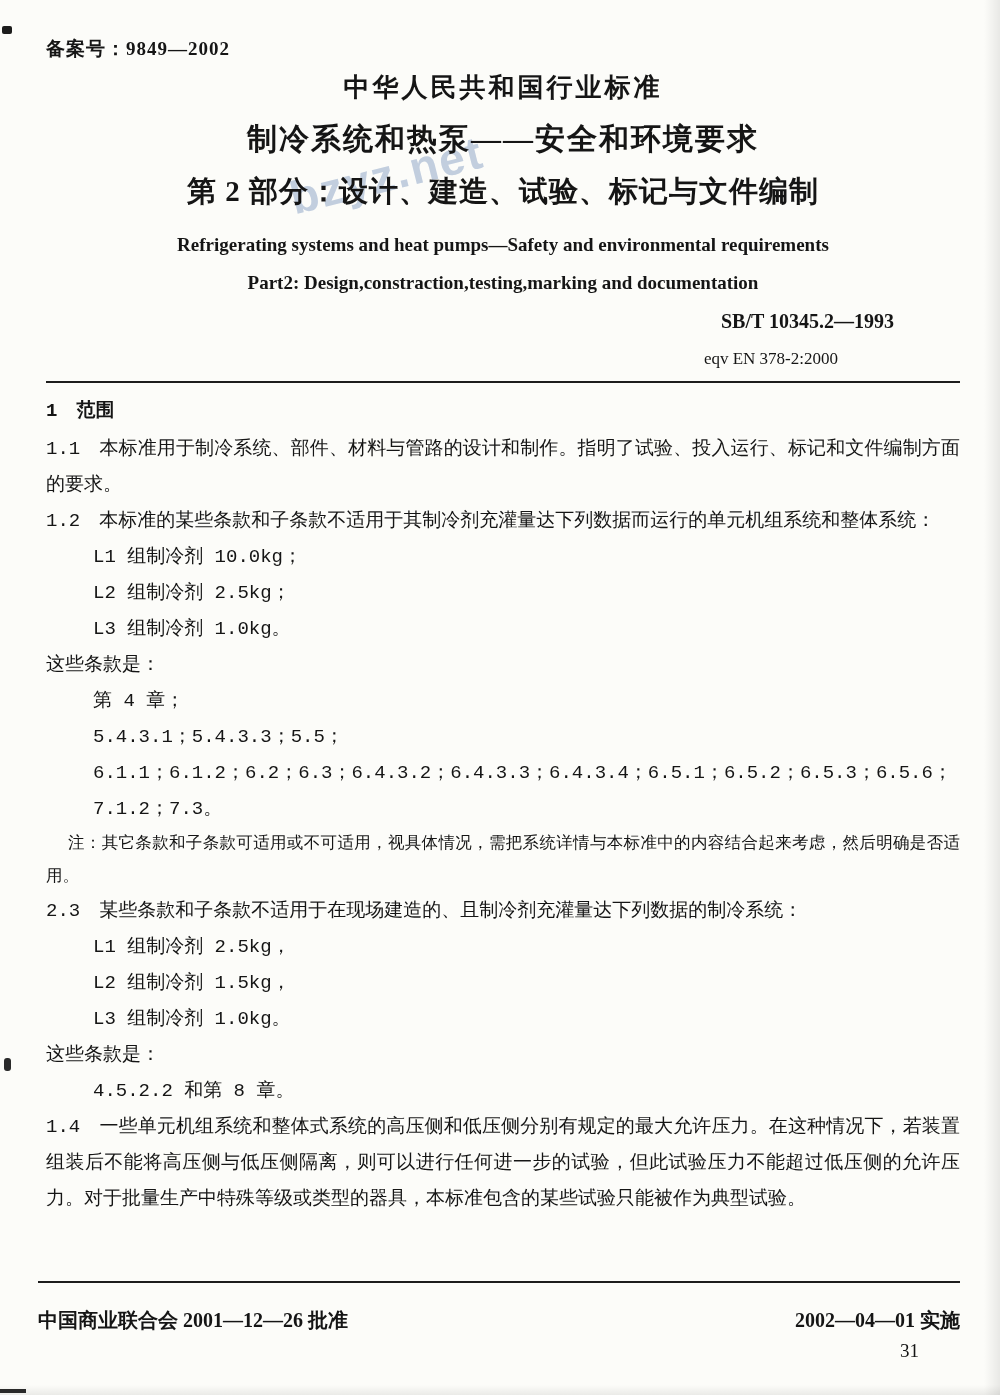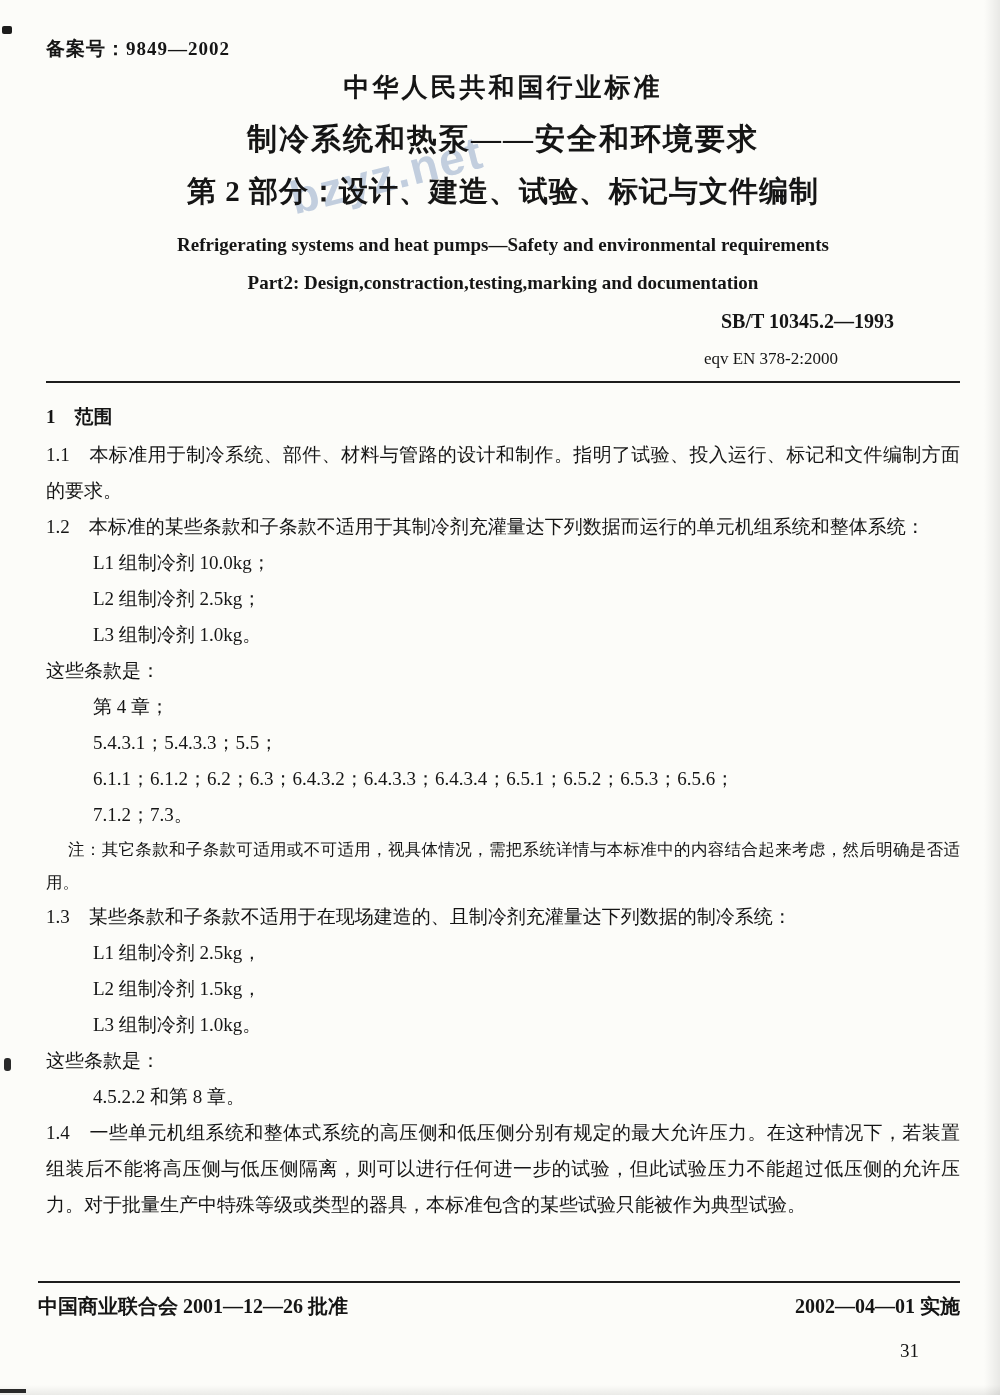--- a/index.html
+++ b/index.html
@@ -35,41 +35,41 @@
   .hdr-t3 { font-size:29px; font-weight:bold; margin-top:12px; letter-spacing:1px; }
   .hdr-en1 { font-size:19px; font-weight:bold; margin-top:22px; }
   .hdr-en2 { font-size:19px; font-weight:bold; margin-top:16px; }
 
   .std-block { text-align:right; margin-top:16px; }
   .std-no { font-size:20px; font-weight:bold; padding-right:66px; }
   .std-eqv { font-size:17px; margin-top:16px; padding-right:122px; }
 
   .rule { border:none; border-top:2px solid #1d1d1d; margin:12px 0 0 0; }
 
-  .doc-body { margin-top:16px; font-size:19px; line-height:36px; }
+  .doc-body { margin-top:10px; font-size:19px; line-height:36px;font-family:Liberation Mono, monospace; }
   .doc-body p { margin:0; text-align:justify; }
   .sec-title { font-weight:bold; margin:4px 0 2px 0 !important; }
   .list-item { padding-left:47px; text-align:left !important; }
   .plain { text-align:left !important; }
   .note { font-size:16.5px; line-height:33px; text-indent:22px; }
 
   .watermark {
     position:absolute; left:288px; top:148px;
     font-size:46px; font-weight:bold;
     color:#93a9c9; opacity:0.55;
     transform:rotate(-14deg);
     font-family:"Liberation Sans",sans-serif;
     pointer-events:none;
     letter-spacing:2px;
   }
 
   .footer {
     position:absolute; left:38px; right:40px; top:1281px;
     border-top:2px solid #1d1d1d;
-    padding-top:10px;
+    padding-top:24px;
     display:flex; justify-content:space-between;
     font-size:20px; font-weight:bold;gap:45px;
   }
   .page-number {
     position:absolute; top:1340px; left:900px;
     font-size:19px;
   }
 </style>
 </head>
 <body>
@@ -103,21 +103,21 @@
       <p>1.2　本标准的某些条款和子条款不适用于其制冷剂充灌量达下列数据而运行的单元机组系统和整体系统：</p>
       <p class="list-item">L1 组制冷剂 10.0kg；</p>
       <p class="list-item">L2 组制冷剂 2.5kg；</p>
       <p class="list-item">L3 组制冷剂 1.0kg。</p>
       <p class="plain">这些条款是：</p>
       <p class="list-item">第 4 章；</p>
       <p class="list-item">5.4.3.1；5.4.3.3；5.5；</p>
       <p class="list-item">6.1.1；6.1.2；6.2；6.3；6.4.3.2；6.4.3.3；6.4.3.4；6.5.1；6.5.2；6.5.3；6.5.6；</p>
       <p class="list-item">7.1.2；7.3。</p>
       <p class="note">注：其它条款和子条款可适用或不可适用，视具体情况，需把系统详情与本标准中的内容结合起来考虑，然后明确是否适用。</p>
-      <p>1.3　某些条款和子条款不适用于在现场建造的、且制冷剂充灌量达下列数据的制冷系统：</p>
+      <p>2.3　某些条款和子条款不适用于在现场建造的、且制冷剂充灌量达下列数据的制冷系统：</p>
       <p class="list-item">L1 组制冷剂 2.5kg，</p>
       <p class="list-item">L2 组制冷剂 1.5kg，</p>
       <p class="list-item">L3 组制冷剂 1.0kg。</p>
       <p class="plain">这些条款是：</p>
       <p class="list-item">4.5.2.2 和第 8 章。</p>
       <p>1.4　一些单元机组系统和整体式系统的高压侧和低压侧分别有规定的最大允许压力。在这种情况下，若装置组装后不能将高压侧与低压侧隔离，则可以进行任何进一步的试验，但此试验压力不能超过低压侧的允许压力。对于批量生产中特殊等级或类型的器具，本标准包含的某些试验只能被作为典型试验。</p>
     </div>
 
   </div>
 

